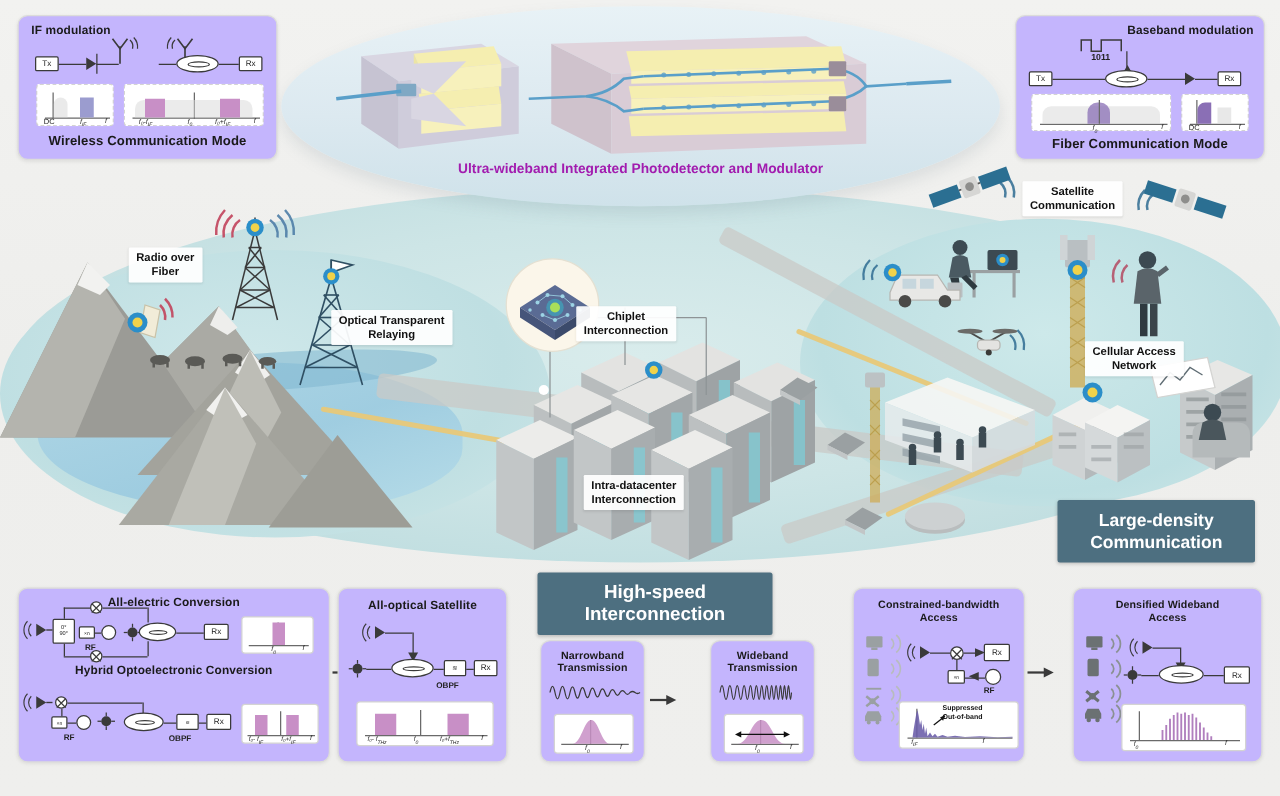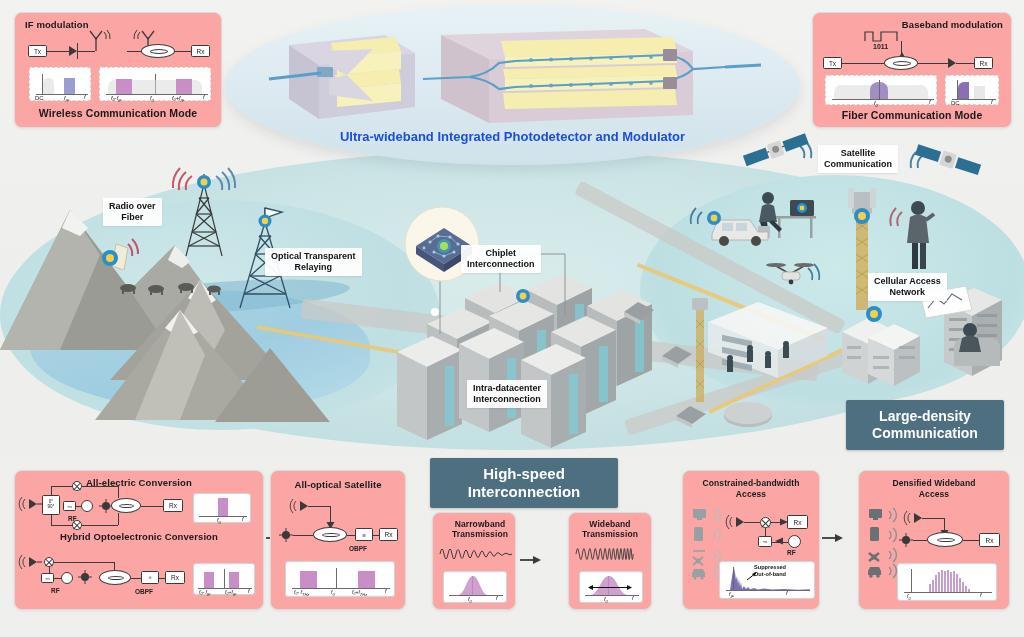--- a/index.html
+++ b/index.html
@@ -57,21 +57,21 @@
   .fiber { position:absolute; background:#e8c878; border-radius:6px; opacity:.95; }
   .fiber.f1 { left:255px; top:345px; width:230px; height:4px; transform:rotate(10deg); }
   .fiber.f2 { left:630px; top:300px; width:200px; height:4px; transform:rotate(22deg); }
   .fiber.f3 { left:700px; top:370px; width:190px; height:4px; transform:rotate(-25deg); }
 
   
   .tree { position:absolute; }
 
   
   .panel {
-    position:absolute; background:#fca5a5;
+    position:absolute; background:#c4b5fd;
     border:1px solid #dcdcda; border-radius:8px;
     box-shadow:0 1px 3px rgba(0,0,0,.07);
     padding-left:36px;
   }
   .panel-title {
     text-align:center; font-weight:bold; color:#1a1a1a;
     letter-spacing:.1px;
   }
 
   
@@ -85,21 +85,21 @@
   
   .callout {
     position:absolute; background:rgba(255,255,255,.93);
     color:#111; font-weight:bold; font-size:9px; line-height:1.2;
     padding:3px 6px; text-align:center; border-radius:1px; white-space:pre-line;
     box-shadow:0 1px 2px rgba(0,0,0,.08);
   }
 
   
   .chip-title {
-    position:absolute; font-weight:bold; font-size:13px; color:#1d4ed8;
+    position:absolute; font-weight:bold; font-size:11px; color:#a21caf;
     width:100%; text-align:center;
   }
 
   
   .box-lbl {
     position:absolute; border:1.3px solid #3a3a3a; background:#fff;
     display:flex; align-items:center; justify-content:center;
     font-size:6.5px; color:#222; border-radius:1.5px;
   }
   .wire { position:absolute; background:#3a3a3a; }
@@ -916,21 +916,21 @@
       <div class="bar" style="left:14px;top:9px;width:17px;height:17px;"></div>
       <div class="bar" style="left:72px;top:9px;width:17px;height:17px;"></div>
       <div class="spec-lbl" style="left:8px;top:27px;font-size:5px;"><span>f₀- f</span><span class="sub">THz</span></div>
       <div class="spec-lbl" style="left:45px;top:27px;font-size:5px;"><span>f</span><span class="sub">0</span></div>
       <div class="spec-lbl" style="left:66px;top:27px;font-size:5px;"><span>f₀+f</span><span class="sub">THz</span></div>
       <div class="spec-lbl" style="left:99px;top:26px;">f</div>
     </div>
   </div>
 
   <div class="panel" style="left:432px;top:512px;width:84px;height:98px;">
-    <div class="panel-title" style="position:absolute;left:6px;top:6px;width:100%;font-size:8.5px;line-height:1.2;white-space:pre-line;">Narrowband
+    <div class="panel-title" style="position:absolute;left:0;top:6px;width:100%;font-size:8.5px;line-height:1.2;white-space:pre-line;">Narrowband
 Transmission</div>
     <svg style="position:absolute;left:6px;top:28px;" width="72" height="26">
       <path d="M1 13
                q2 -10 4 0 q2 10 4 0 q2 -10 4 0 q2 10 4 0
                q2 -9 4 0 q2 9 4 0 q2 -8 4 0 q2 8 4 0
                q2 -7 4 0 q2 7 4 0 q2 -6 4 0 q2 6 4 0
                q2 -4.5 4 0 q2 4.5 4 0 q2 -3 4 0 q2 3 4 0
                q2 -1.6 4 0 q2 1.6 4 0" stroke="#3a3a3a" stroke-width="1" fill="none"></path>
     </svg>
     <div class="spec-box" style="left:10px;top:58px;width:64px;height:32px;">

